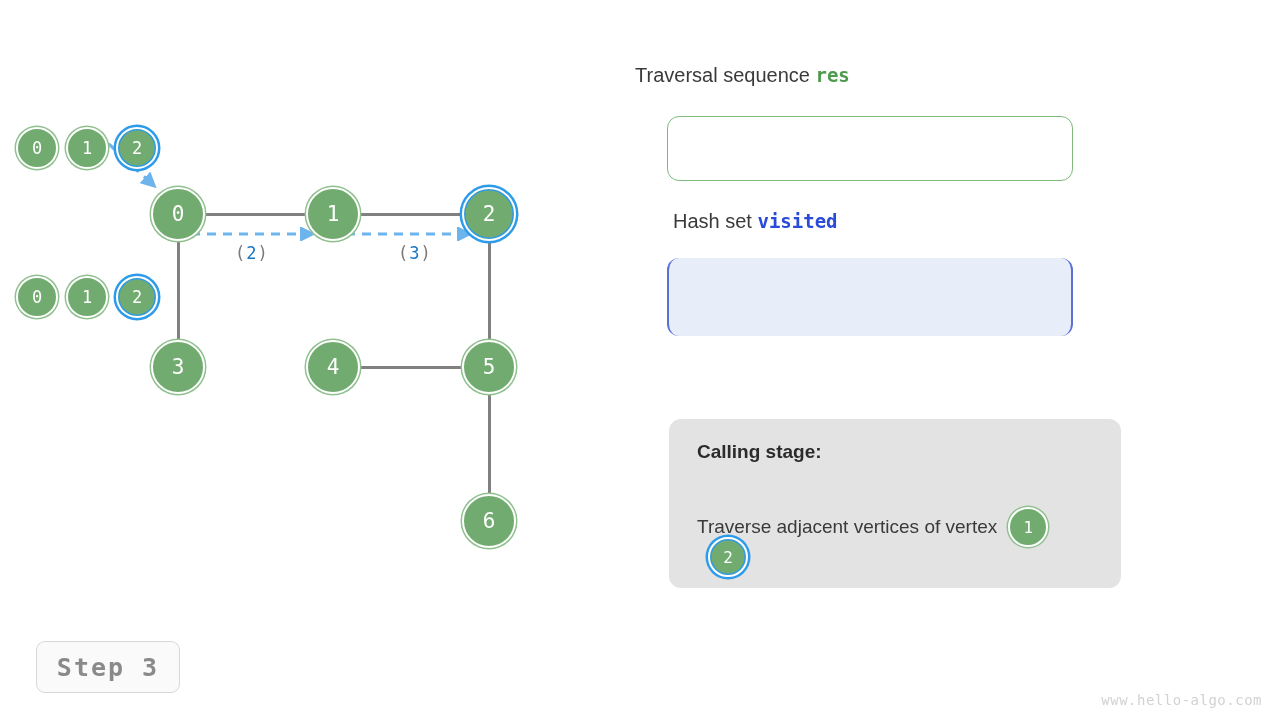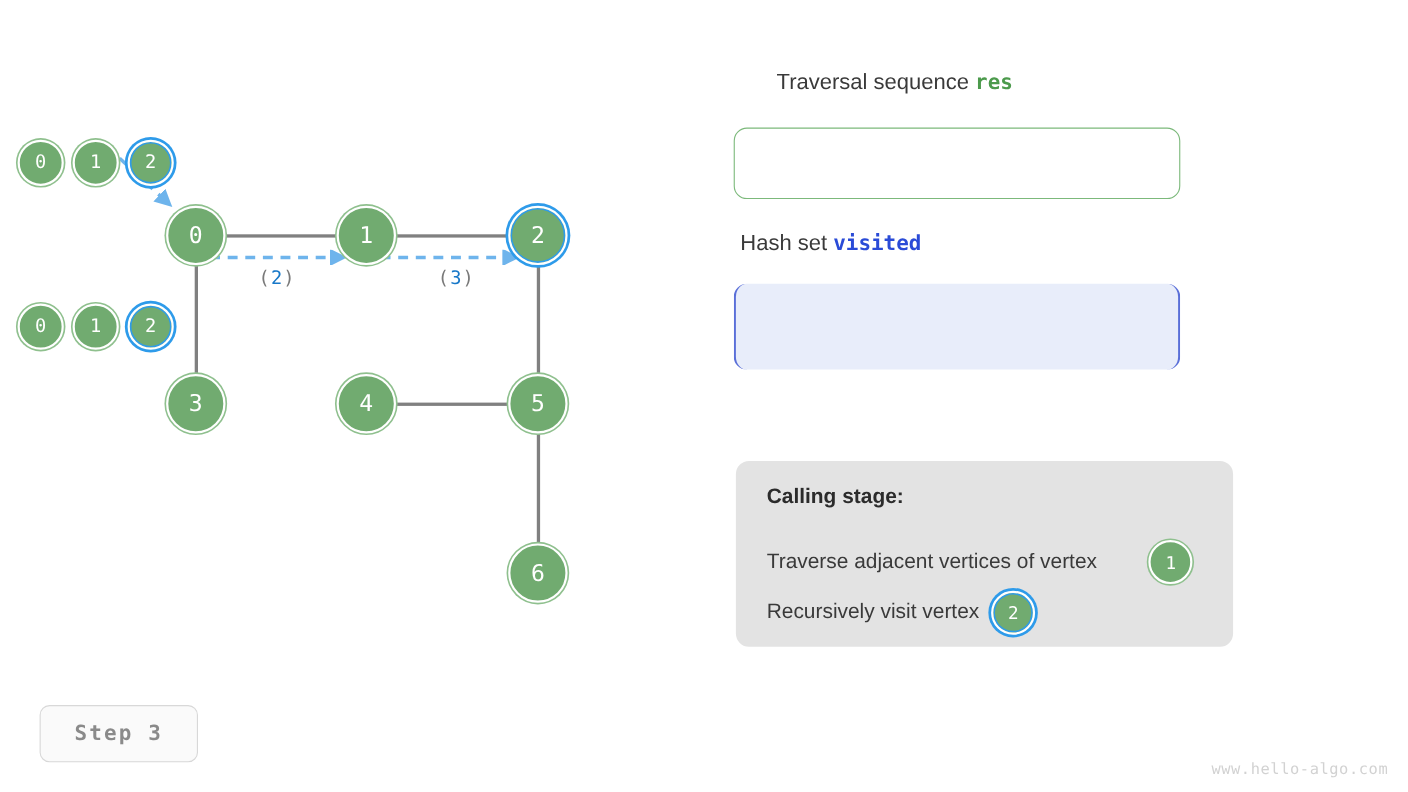--- a/index.html
+++ b/index.html
@@ -72,21 +72,21 @@
     width: 144px; height: 52px;
     box-sizing: border-box;
     border: 1px solid #D8D8D8;
     border-radius: 9px;
     background: #FAFAFA;
     display: flex;
     align-items: center;
     justify-content: center;
     font-family: "DejaVu Sans Mono", "Liberation Mono", monospace;
     font-weight: bold;
-    font-size: 19px;
+    font-size: 25px;
     color: #8A8A8A;
     letter-spacing: 2px;
   }
 
   
   .panel-title {
     position: absolute;
     font-size: 20px;
     color: #3A3A3A;
     white-space: nowrap;
@@ -151,21 +151,21 @@
   .stage-line {
     position: absolute;
     left: 28px;
     display: flex;
     align-items: center;
     font-size: 19px;
     color: #3A3A3A;
     white-space: nowrap;
   }
   .stage-line .chip { margin-left: 11px; width: 40px; height: 40px; font-size: 16px; }
-  #stage-line-1 { top: 72px; gap: 36px; }
+  #stage-line-1 { top: 88px; }
   #stage-line-2 { top: 118px; }
 
   #watermark {
     position: absolute;
     right: 18px; bottom: 12px;
     font-family: "DejaVu Sans Mono", "Liberation Mono", monospace;
     font-size: 14px;
     color: #D2D2D2;
     letter-spacing: 0.5px;
   }
@@ -239,21 +239,21 @@
   </div>
   <div class="node gnode" style="left:462px; top:494px;">
     <span>6</span>
   </div>
 </div>
 
 <div id="step-badge">
   <span>Step  3</span>
 </div>
 
-<div class="panel-title" style="left:706px; top:64px;text-align:right;">
+<div class="panel-title" style="left:635px; top:64px;text-align:right;">
   <span>Traversal sequence </span><span class="mono green">res</span>
 </div>
 <div id="res-box"></div>
 <div class="chip-row" style="top:127px;">
   <div class="node chip" style="position:relative;">
     <span>0</span>
   </div>
   <div class="node chip" style="position:relative;">
     <span>1</span>
   </div>
@@ -282,20 +282,19 @@
   <div id="stage-title">Calling stage:</div>
 
   <div class="stage-line" id="stage-line-1">
     <span>Traverse adjacent vertices of vertex</span>
     <span class="node chip" style="position:relative;">
       <span>1</span>
     </span>
   </div>
 
   <div class="stage-line" id="stage-line-2">
-    <span>Recursively visit vertex</span>
     <span class="node chip highlight" style="position:relative;">
       <span>2</span>
     </span>
   </div>
 </div>
 
 <div id="watermark">www.hello-algo.com</div>
 
 </body></html>

